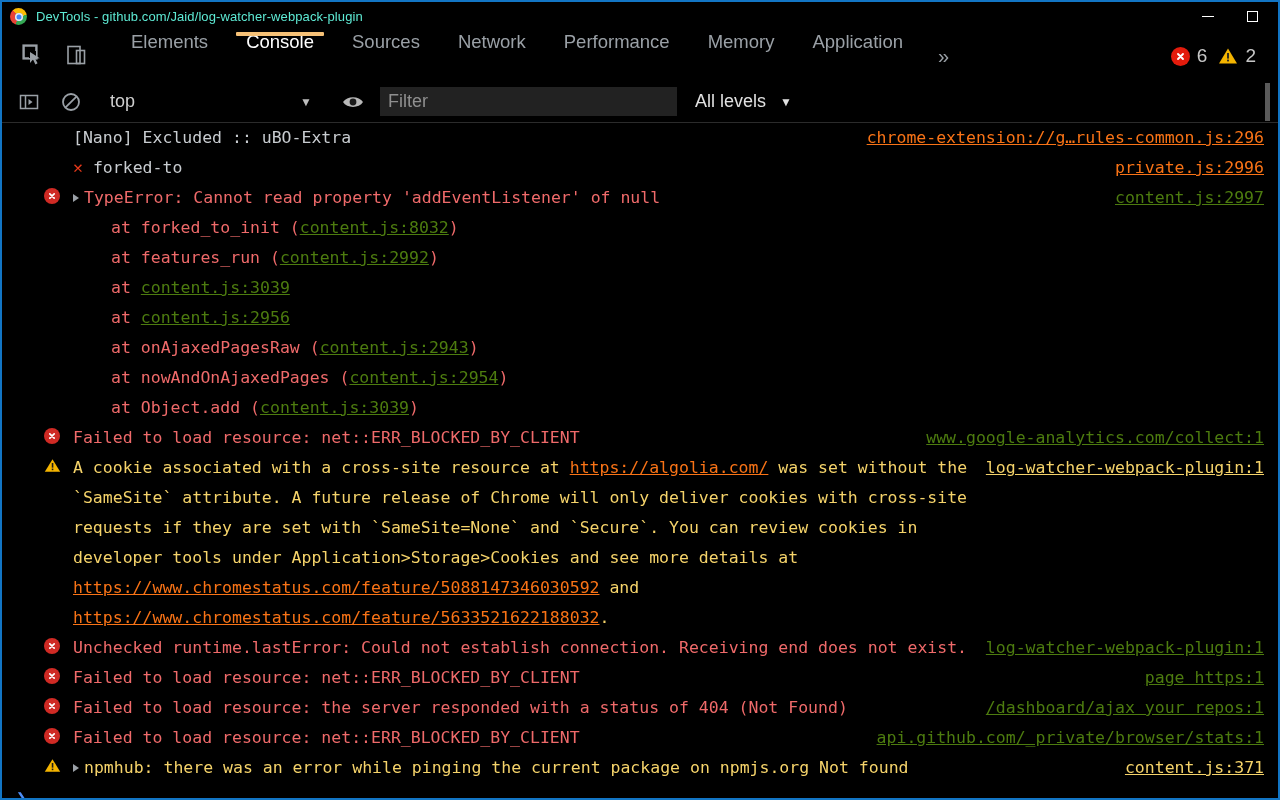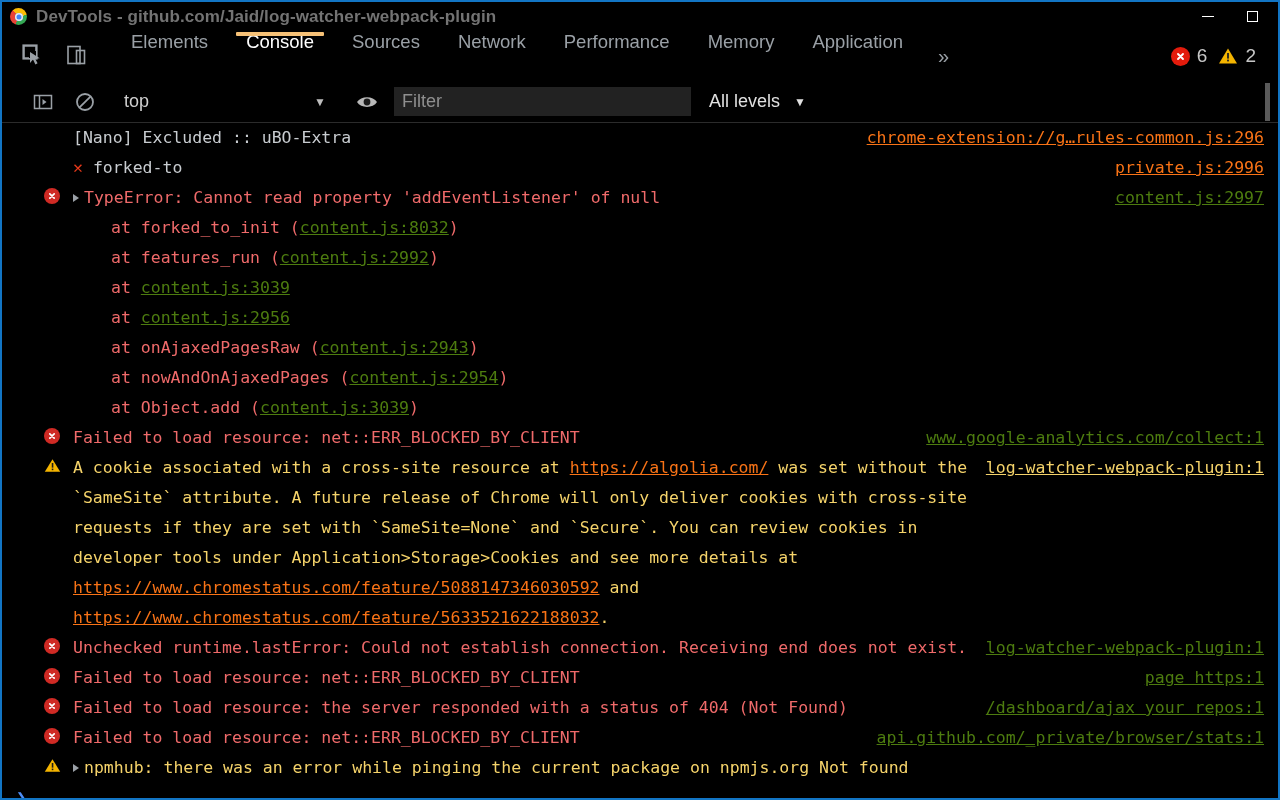--- a/index.html
+++ b/index.html
@@ -48,25 +48,24 @@
     content: "";
     position: absolute;
     left: 50%; top: 50%;
     transform: translate(-50%,-50%);
     width: 8px; height: 8px;
     border-radius: 50%;
     background: #4285f4;
     box-shadow: 0 0 0 1.5px #e8eaed inset;
   }
   .title-text {
-    color: #737373;
-    font-size: 17px;
+    color: #5eead4;
+    font-size: 13px;
     letter-spacing: 0.1px;
     white-space: nowrap;
-    font-weight: bold;
   }
   .win-controls {
     position: absolute;
     right: 4px; top: 0;
     height: 29px;
     display: flex;
     align-items: center;
   }
   .win-btn {
     width: 44px; height: 29px;
@@ -141,21 +140,21 @@
   .count-num { color: #c7c7c7; font-size: 19px; margin-right: 4px; }
 
   
   .filterbar {
     height: 42px;
     flex: 0 0 42px;
     background: #000000;
     display: flex;
     align-items: center;
     border-bottom: 1px solid #2b2b2b;
-    padding-left: 20px;
+    padding-left: 6px;
     position: relative;
   }
   .fb-icon {
     width: 42px; height: 42px;
     display: flex; align-items: center; justify-content: center;
     flex: 0 0 42px;
   }
   .ctx-select {
     display: flex;
     align-items: center;
@@ -489,19 +488,20 @@
         <div class="gutter">
           <span>
     <svg class="ic-warn" width="18" height="16" viewBox="0 0 18 16">
               <path d="M9 1.2 L17.2 14.6 L0.8 14.6 Z" fill="#f4b400"></path>
               <rect x="8.2" y="5.3" width="1.7" height="5" fill="#1a1a1a"></rect>
               <rect x="8.2" y="11.3" width="1.7" height="1.7" fill="#1a1a1a"></rect>
             </svg>
           </span>
         </div>
         <div class="msg c-warn"><span class="disclosure"></span><span>npmhub: there was an error while pinging the current package on npmjs.org Not found</span></div>
+        <div class="src lnk c-link-warn">content.js:371</div>
       </div>
       <div class="prompt-row">
         <span class="prompt-caret">❯</span>
       </div>
     </div>
 
 </div>
 
 </body></html>

